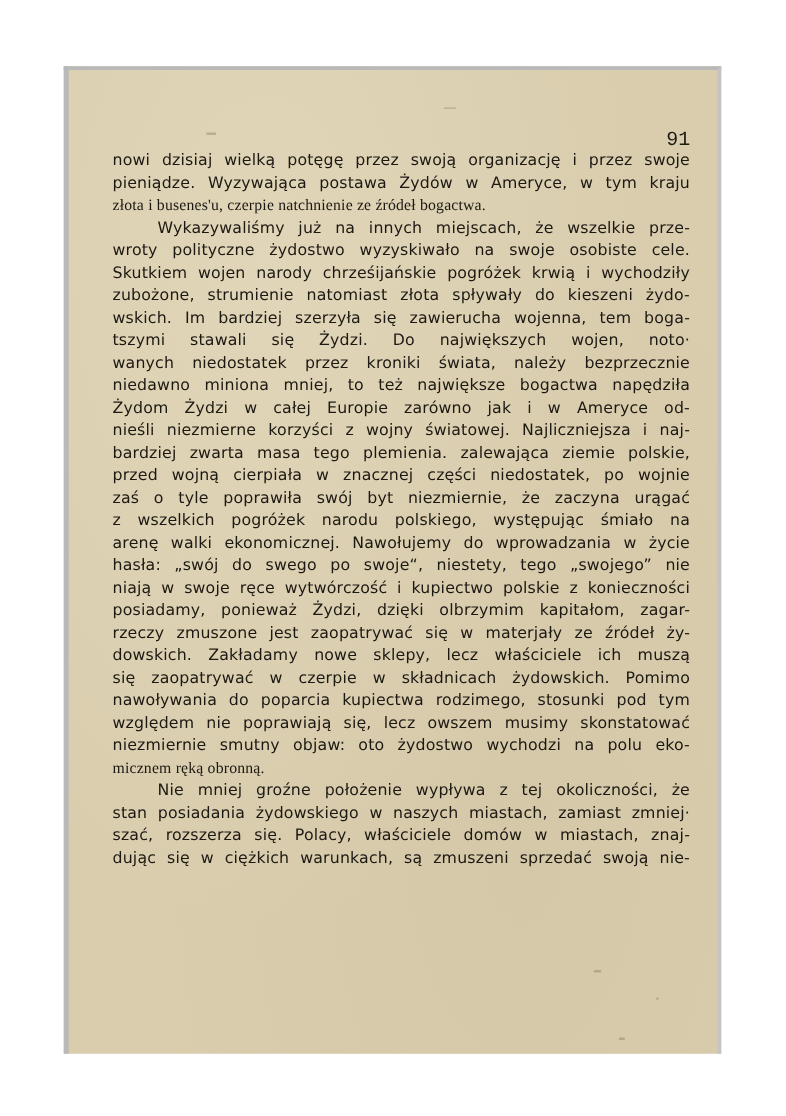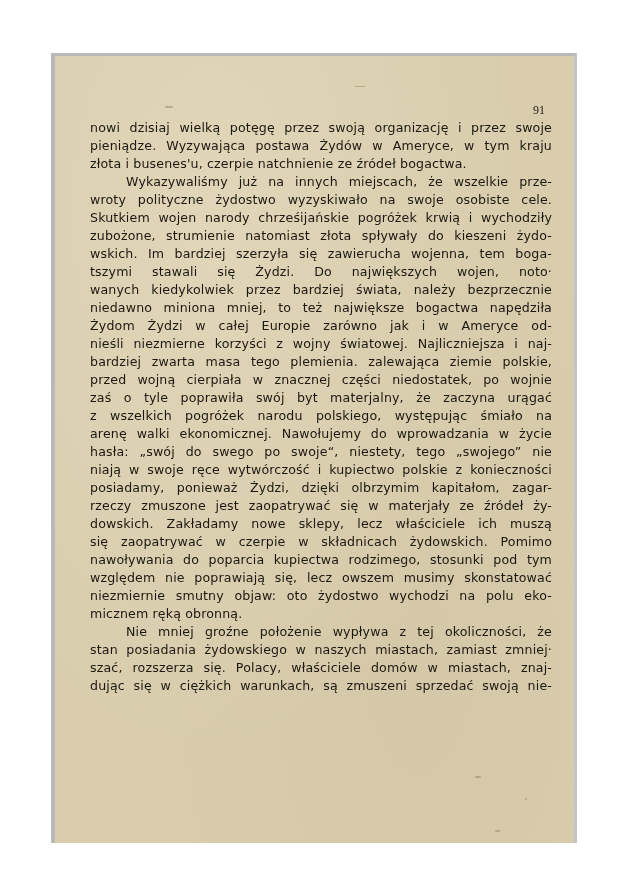--- a/index.html
+++ b/index.html
@@ -25,22 +25,22 @@
       radial-gradient(ellipse at 70% 80%, rgba(200,185,150,0.25), rgba(0,0,0,0) 60%);
     border-top: 3px solid #b9b9b9;
     border-left: 4px solid #b9b9b9;
     border-right: 3px solid #c4c4c4;
     box-sizing: border-box;
   }
   .page-number {
     position: absolute;
     left: 478px;
     top: 47px;
-    font-family: Liberation Serif, serif;
-    font-size: 12px;
+    font-family: Liberation Mono, monospace;
+    font-size: 16px;
     color: #1e1a14;
   }
   .body-text {
     position: absolute;
     left: 35px;
     top: 63px;
     width: 462px;
     font-family: "DejaVu Sans", sans-serif;
     font-size: 12.6px;
     line-height: 18px;
@@ -49,20 +49,21 @@
   }
   .line {
     display: block;
     white-space: nowrap;
     text-align: justify;
     text-align-last: justify;
     height: 18px;
   }
   .line.last {
     text-align-last: left;
+    font-family: Liberation Serif, serif;
   }
   .line.indent {
     padding-left: 36px;
   }
   .speck {
     position: absolute;
     background: rgba(120,100,70,0.35);
     border-radius: 1px;
   }
 </style>
@@ -80,27 +81,27 @@
       <span class="line last">złota i busenes'u, czerpie natchnienie ze źródeł bogactwa.</span>
     </div>
 
     <div>
       <span class="line indent">Wykazywaliśmy już na innych miejscach, że wszelkie prze-</span>
       <span class="line">wroty polityczne żydostwo wyzyskiwało na swoje osobiste cele.</span>
       <span class="line">Skutkiem wojen narody chrześijańskie pogróżek krwią i wychodziły</span>
       <span class="line">zubożone, strumienie natomiast złota spływały do kieszeni żydo-</span>
       <span class="line">wskich. Im bardziej szerzyła się zawierucha wojenna, tem boga-</span>
       <span class="line">tszymi stawali się Żydzi. Do największych wojen, noto·</span>
-      <span class="line">wanych kiedykolwiek przez bardziej świata, należy bezprzecznie</span>
+      <span class="line">wanych niedostatek przez kroniki świata, należy bezprzecznie</span>
       <span class="line">niedawno miniona mniej, to też największe bogactwa napędziła</span>
       <span class="line">Żydom Żydzi w całej Europie zarówno jak i w Ameryce od-</span>
       <span class="line">nieśli niezmierne korzyści z wojny światowej. Najliczniejsza i naj-</span>
       <span class="line">bardziej zwarta masa tego plemienia. zalewająca ziemie polskie,</span>
       <span class="line">przed wojną cierpiała w znacznej części niedostatek, po wojnie</span>
-      <span class="line">zaś o tyle poprawiła swój byt materjalny, że zaczyna urągać</span>
+      <span class="line">zaś o tyle poprawiła swój byt niezmiernie, że zaczyna urągać</span>
       <span class="line">z wszelkich pogróżek narodu polskiego, występując śmiało na</span>
       <span class="line">arenę walki ekonomicznej. Nawołujemy do wprowadzania w życie</span>
       <span class="line">hasła: „swój do swego po swoje“, niestety, tego „swojego” nie</span>
       <span class="line">niają w swoje ręce wytwórczość i kupiectwo polskie z konieczności</span>
       <span class="line">posiadamy, ponieważ Żydzi, dzięki olbrzymim kapitałom, zagar-</span>
       <span class="line">rzeczy zmuszone jest zaopatrywać się w materjały ze źródeł ży-</span>
       <span class="line">dowskich. Zakładamy nowe sklepy, lecz właściciele ich muszą</span>
       <span class="line">się zaopatrywać w czerpie w składnicach żydowskich. Pomimo</span>
       <span class="line">nawoływania do poparcia kupiectwa rodzimego, stosunki pod tym</span>
       <span class="line">względem nie poprawiają się, lecz owszem musimy skonstatować</span>

